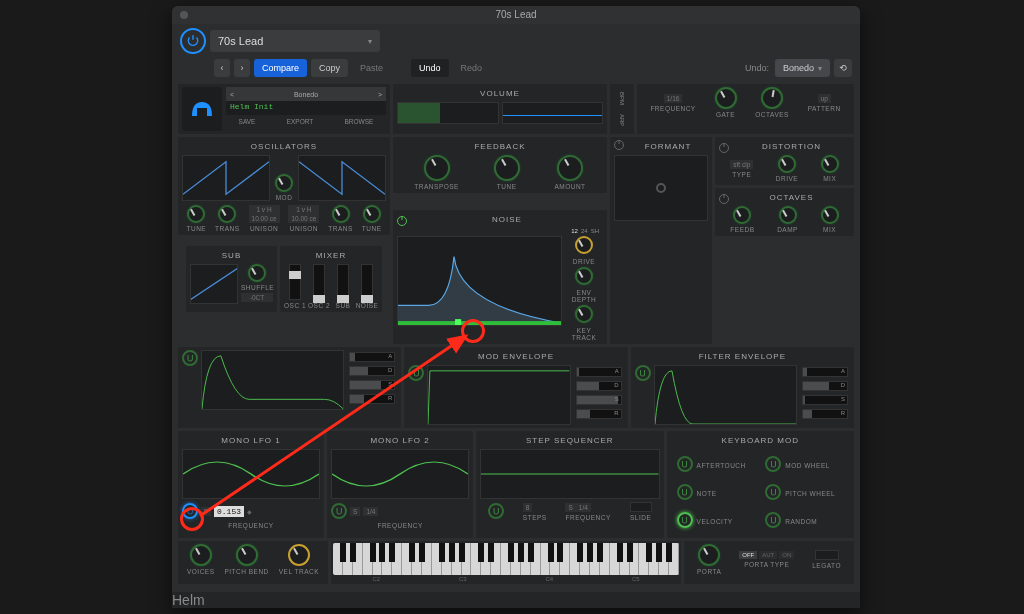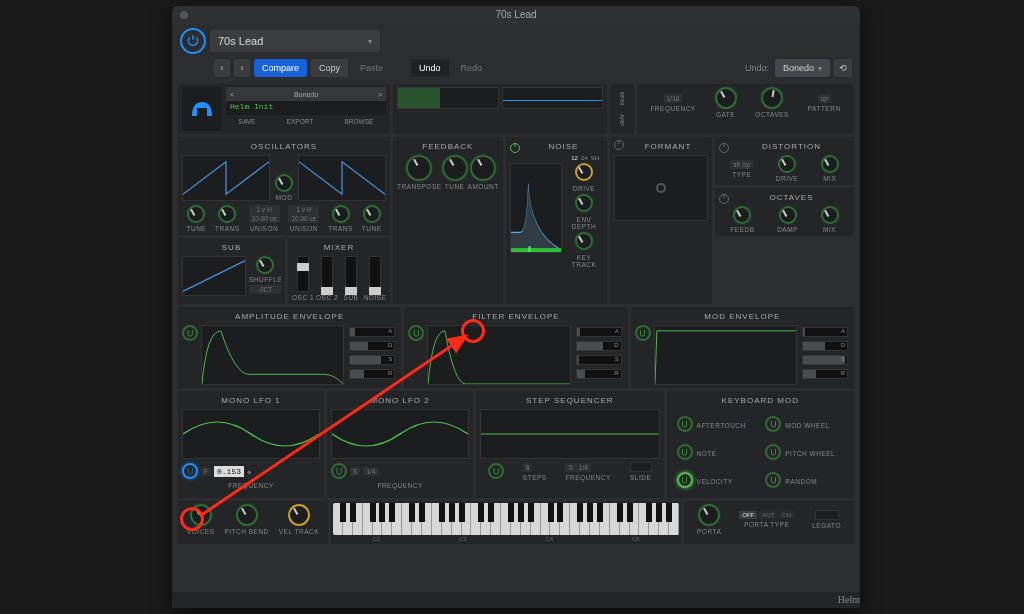--- a/index.html
+++ b/index.html
@@ -64,21 +64,21 @@
   .toggle span.on { background:#3a3c3e; color:#ddd;}
 
   
   .piano { height:32px; background:linear-gradient(#555,#333); position:relative; flex:1; border-radius:2px; overflow:hidden;}
   .piano .wk { position:absolute; top:0; bottom:0; background:#d7d7d7; border-right:1px solid #999;}
   .piano .bk { position:absolute; top:0; height:60%; background:#111; width:6px;}
 
   
   .arrow-svg { position:absolute; left:0; top:0; pointer-events:none;}
   .ring { position:absolute; width:24px; height:24px; border:3px solid #ff2a1a; border-radius:50%; pointer-events:none;}
-  .footer { position:absolute; bottom:0; left:0; right:0; height:16px; background:#232527; text-align:right; font-size:10px; color:#888; line-height:16px;font-family:Liberation Serif, serif;}
+  .footer { position:absolute; bottom:0; left:0; right:0; height:16px; background:#232527; text-align:left; font-size:14px; color:#888; line-height:16px;}
   .mini { font-size:6.5px; background:#2e3032; padding:1px 3px; color:#777; }
   .flex-sp { display:flex; justify-content:space-around; align-items:center;}
   .box { background:#1b1d1f; border:1px solid #333; }
   .pwr-sm { width:10px; height:10px; border:1.5px solid #666; border-radius:50%; display:inline-block; position:relative;}
   .pwr-sm::after { content:''; position:absolute; width:1px; height:4px; background:#666; left:50%; top:-1px; transform:translateX(-50%);}
   .pwr-sm.on { border-color:#4fc050;} .pwr-sm.on::after { background:#4fc050;}
 </style>
 </head>
 <body>
 
@@ -136,20 +136,21 @@
           <div class="preset-name">Helm Init</div>
           <div class="preset-btns">
             <span>SAVE</span>
             <span>EXPORT</span>
             <span>BROWSE</span>
           </div>
         </div>
       </div>
 
       <div class="panel" style="width:214px;">
+        <div class="ptitle">VOLUME</div>
         <div style="display:flex; gap:3px;">
           <div class="box" style="flex:1;height:22px;position:relative">
             <div style="position:absolute;left:0;top:0;bottom:0;width:42%;background:#347a3a;opacity:0.6"></div>
           </div>
           <div class="box" style="flex:1;height:22px;position:relative">
             <div style="position:absolute;left:0;right:0;top:60%;height:1px;background:#1e90ff"></div>
           </div>
         </div>
       </div>
 
@@ -236,21 +237,21 @@
                 <div class="label">TRANS</div>
               </div>
             <div class="knobcol">
                 <div class="knob sm g">
                   <div class="tick"></div>
                 </div>
                 <div class="label">TUNE</div>
               </div>
           </div>
         </div>
-        <div class="row" style="margin:0">
+        <div class="row" style="margin:8px">
           <div class="panel" style="flex:1.2">
             <div class="ptitle">SUB</div>
             <div style="display:flex;gap:3px">
               <div class="osc-disp" style="flex:1;height:40px">
                 <svg width="100%" height="100%" viewBox="0 0 100 40" preserveAspectRatio="none">
                     <path d="M0 36 L100 4" stroke="#4a8cd8" stroke-width="1.5" fill="none"></path>
                   </svg>
               </div>
               <div style="width:32px;text-align:center">
                 <div class="knob sm g">
@@ -286,21 +287,21 @@
                   <div class="vfader">
                     <div class="cap" style="top:30px"></div>
                   </div>
                   <div class="label">NOISE</div>
                 </div>
             </div>
           </div>
         </div>
       </div>
 
-      <div style="width:214px;display:flex;gap:3px;">
+      <div style="width:214px;display:flex;flex-direction:column;gap:17px;">
         <div class="panel">
           <div class="ptitle">FEEDBACK</div>
           <div class="flex-sp">
             <div class="knobcol">
                 <div class="knob g lg">
                   <div class="tick"></div>
                 </div>
                 <div class="label">TRANSPOSE</div>
               </div>
             <div class="knobcol">
@@ -415,39 +416,67 @@
                 </div>
                 <div class="label">MIX</div>
               </div>
           </div>
         </div>
       </div>
     </div>
 
     <div class="row">
       <div class="panel" style="flex:1">
-        <div class="ptitle">AMPLITUDE ENVELOPE</div>
         <div style="display:flex;gap:3px">
           <div class="circ">⋃</div>
           <div class="envg" style="flex:1">
             <svg width="100%" height="100%" viewBox="0 0 150 60" preserveAspectRatio="none">
                 <path d="M0 60 Q5 5 20 5 Q35 50 50 50 L130 50 Q140 50 150 60" stroke="#4fc050" stroke-width="1" fill="none"></path>
               </svg>
           </div>
           <div class="adsr">
             <div class="slider">
                 <div class="fill" style="width:10%"></div>
                 <span class="lbl">A</span>
               </div>
             <div class="slider">
                 <div class="fill" style="width:40%"></div>
                 <span class="lbl">D</span>
               </div>
             <div class="slider">
                 <div class="fill" style="width:70%"></div>
+                <span class="lbl">S</span>
+              </div>
+            <div class="slider">
+                <div class="fill" style="width:30%"></div>
+                <span class="lbl">R</span>
+              </div>
+          </div>
+        </div>
+      </div>
+      <div class="panel" style="flex:1">
+        <div class="ptitle">MOD ENVELOPE</div>
+        <div style="display:flex;gap:3px">
+          <div class="circ">⋃</div>
+          <div class="envg" style="flex:1">
+            <svg width="100%" height="100%" viewBox="0 0 150 60" preserveAspectRatio="none">
+                <path d="M0 60 L2 5 L150 5" stroke="#4fc050" stroke-width="1" fill="none"></path>
+              </svg>
+          </div>
+          <div class="adsr">
+            <div class="slider">
+                <div class="fill" style="width:5%"></div>
+                <span class="lbl">A</span>
+              </div>
+            <div class="slider">
+                <div class="fill" style="width:50%"></div>
+                <span class="lbl">D</span>
+              </div>
+            <div class="slider">
+                <div class="fill" style="width:95%"></div>
                 <span class="lbl">S</span>
               </div>
             <div class="slider">
                 <div class="fill" style="width:30%"></div>
                 <span class="lbl">R</span>
               </div>
           </div>
         </div>
       </div>
       <div class="panel" style="flex:1">
@@ -467,49 +496,20 @@
             <div class="slider">
                 <div class="fill" style="width:60%"></div>
                 <span class="lbl">D</span>
               </div>
             <div class="slider">
                 <div class="fill" style="width:5%"></div>
                 <span class="lbl">S</span>
               </div>
             <div class="slider">
                 <div class="fill" style="width:20%"></div>
-                <span class="lbl">R</span>
-              </div>
-          </div>
-        </div>
-      </div>
-      <div class="panel" style="flex:1">
-        <div class="ptitle">MOD ENVELOPE</div>
-        <div style="display:flex;gap:3px">
-          <div class="circ">⋃</div>
-          <div class="envg" style="flex:1">
-            <svg width="100%" height="100%" viewBox="0 0 150 60" preserveAspectRatio="none">
-                <path d="M0 60 L2 5 L150 5" stroke="#4fc050" stroke-width="1" fill="none"></path>
-              </svg>
-          </div>
-          <div class="adsr">
-            <div class="slider">
-                <div class="fill" style="width:5%"></div>
-                <span class="lbl">A</span>
-              </div>
-            <div class="slider">
-                <div class="fill" style="width:50%"></div>
-                <span class="lbl">D</span>
-              </div>
-            <div class="slider">
-                <div class="fill" style="width:95%"></div>
-                <span class="lbl">S</span>
-              </div>
-            <div class="slider">
-                <div class="fill" style="width:30%"></div>
                 <span class="lbl">R</span>
               </div>
           </div>
         </div>
       </div>
     </div>
 
     <div class="row">
       <div class="panel lfo">
         <div class="ptitle">MONO LFO 1</div>

